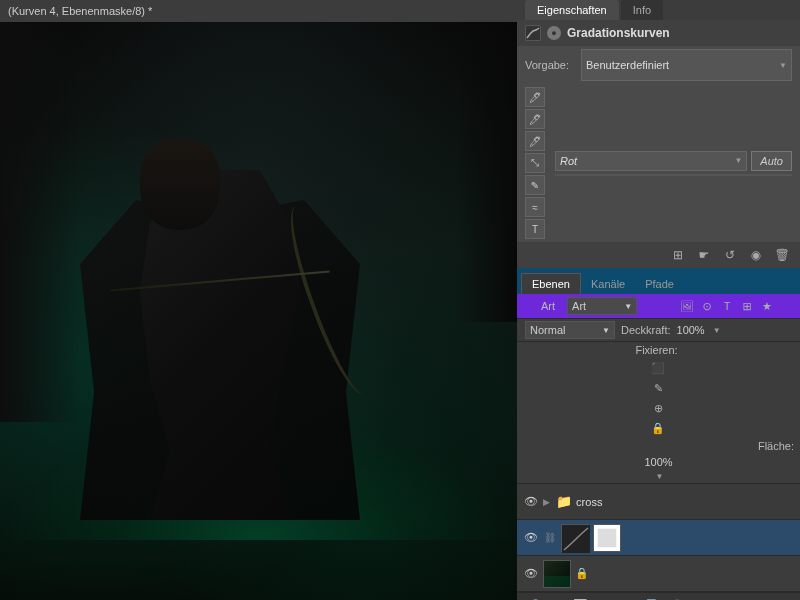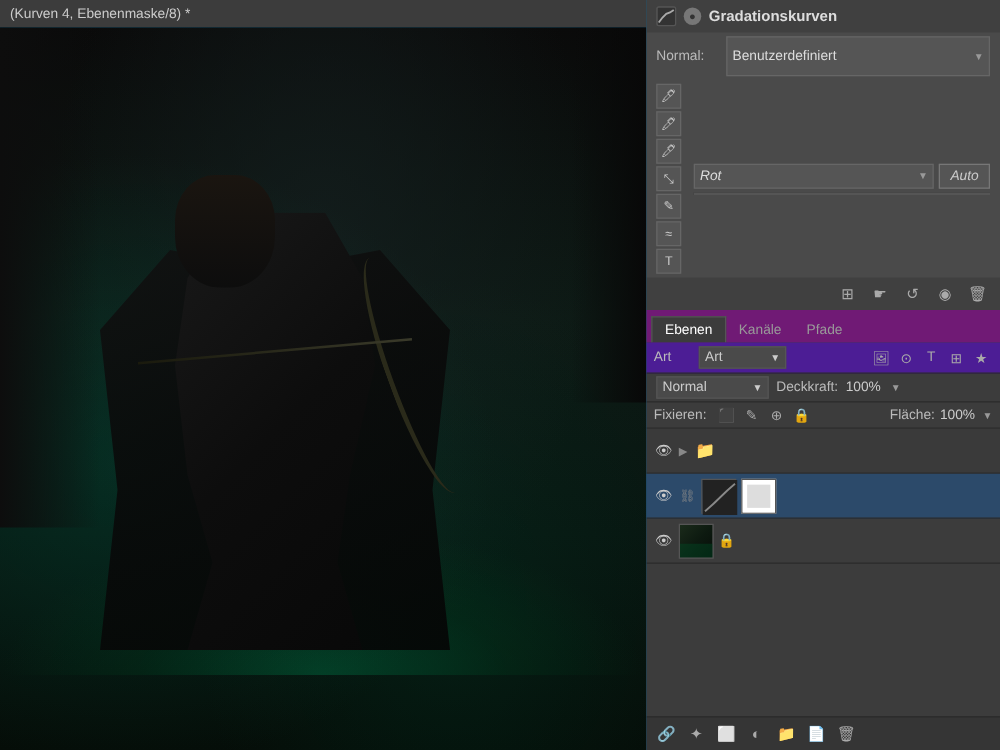--- a/index.html
+++ b/index.html
@@ -350,21 +350,21 @@
     
     .layers-panel {
       flex: 1;
       background: #3c3c3c;
       display: flex;
       flex-direction: column;
     }
 
     .layers-tabs {
       display: flex;
-      background: #701a75;
+      background: #0c4a6e;
       height: 26px;
       align-items: flex-end;
       padding: 0 4px;
     }
 
     .layers-tab {
       padding: 4px 10px;
       font-size: 11px;
       cursor: pointer;
     }
@@ -377,23 +377,23 @@
       border-right: 1px solid #555;
     }
 
     .layers-tab.inactive {
       color: #999;
     }
 
     .layers-toolbar {
       display: flex;
       align-items: center;
-      padding: 3px 6px;
-      background: #4c1d95;
-      gap: 22px;
+      padding: 3px 24px;
+      background: #6d28d9;
+      gap: 12px;
       border-bottom: 1px solid #2a2a2a;
     }
 
     .filter-dropdown {
       background: #4a4a4a;
       border: 1px solid #555;
       color: #ccc;
       font-size: 11px;
       padding: 1px 4px;
       height: 18px;
@@ -452,20 +452,21 @@
       color: #ccc;
       font-size: 11px;
     }
 
     .lock-row {
       display: flex;
       align-items: center;
       padding: 2px 6px;
       gap: 4px;
       border-bottom: 1px solid #2a2a2a;
+      flex-direction: column;
     }
 
     .lock-label {
       color: #bbb;
       font-size: 11px;
       margin-right: 4px;
     }
 
     .lock-icon {
       width: 16px;
@@ -629,38 +630,46 @@
         <div class="figure-body"></div>
         <div class="figure-head"></div>
         <div class="bow"></div>
         <div class="arrow"></div>
       </div>
     </div>
   </div>
 
   <div class="right-panel">
 
+    <div class="panel-tabs">
+      <div class="panel-tab active">
+        <span>Eigenschaften</span>
+      </div>
+      <div class="panel-tab inactive">
+        <span>Info</span>
+      </div>
+    </div>
 
     <div class="properties-panel">
 
       <div class="prop-header">
         <div class="prop-icon">
           <svg width="14" height="14" viewBox="0 0 14 14">
             <rect width="14" height="14" fill="#333" rx="1"></rect>
             <polyline points="1,12 4,8 7,5 10,4 13,2" stroke="#aaa" stroke-width="1.5" fill="none"></polyline>
           </svg>
         </div>
         <div class="prop-icon" style="background:#777; width:14px;height:14px;border-radius:50%;display:flex;align-items:center;justify-content:center;">
           <span style="color:#333;font-size:9px;">●</span>
         </div>
         <span class="prop-title">Gradationskurven</span>
       </div>
 
       <div class="prop-row">
-        <span class="prop-label">Normal:</span>
+        <span class="prop-label">Vorgabe:</span>
         <div class="prop-dropdown">
           <span>Benutzerdefiniert</span>
           <span class="prop-dropdown-arrow">▼</span>
         </div>
       </div>
 
       <div class="channel-row">
 
         <div style="display:flex;flex-direction:column;gap:2px;margin-right:4px;">
           <div class="tool-btn" title="Black Point">🖊</div>
@@ -770,20 +779,21 @@
         <div class="lock-icon">🔒</div>
         <span class="fill-label">Fläche:</span>
         <span class="fill-value">100%</span>
         <span style="font-size:8px;color:#999;margin-left:2px;">▼</span>
       </div>
 
       <div class="layer-row group">
         <div class="eye-icon">👁</div>
         <span class="expand-arrow">▶</span>
         <div class="folder-icon">📁</div>
+        <span class="layer-name">cross</span>
       </div>
 
       <div class="layer-row selected">
         <div class="eye-icon">👁</div>
         <div class="chain-icon" style="color:#888;font-size:10px;">⛓</div>
 
         <div class="curves-thumb">
           <svg width="28" height="28" viewBox="0 0 28 28">
             <rect width="28" height="28" fill="#222"></rect>
             <path d="M2,25 Q8,20 14,14 Q20,8 26,3" stroke="#888" stroke-width="1.5" fill="none"></path>

